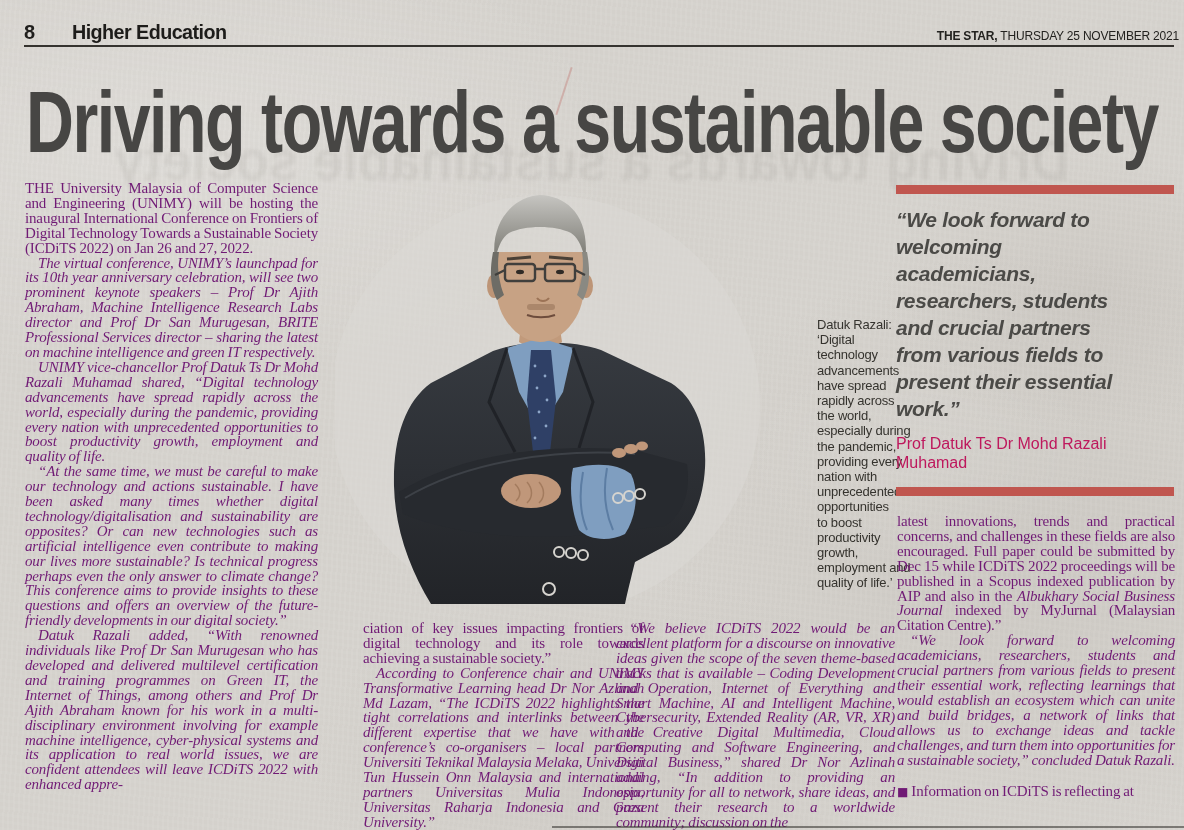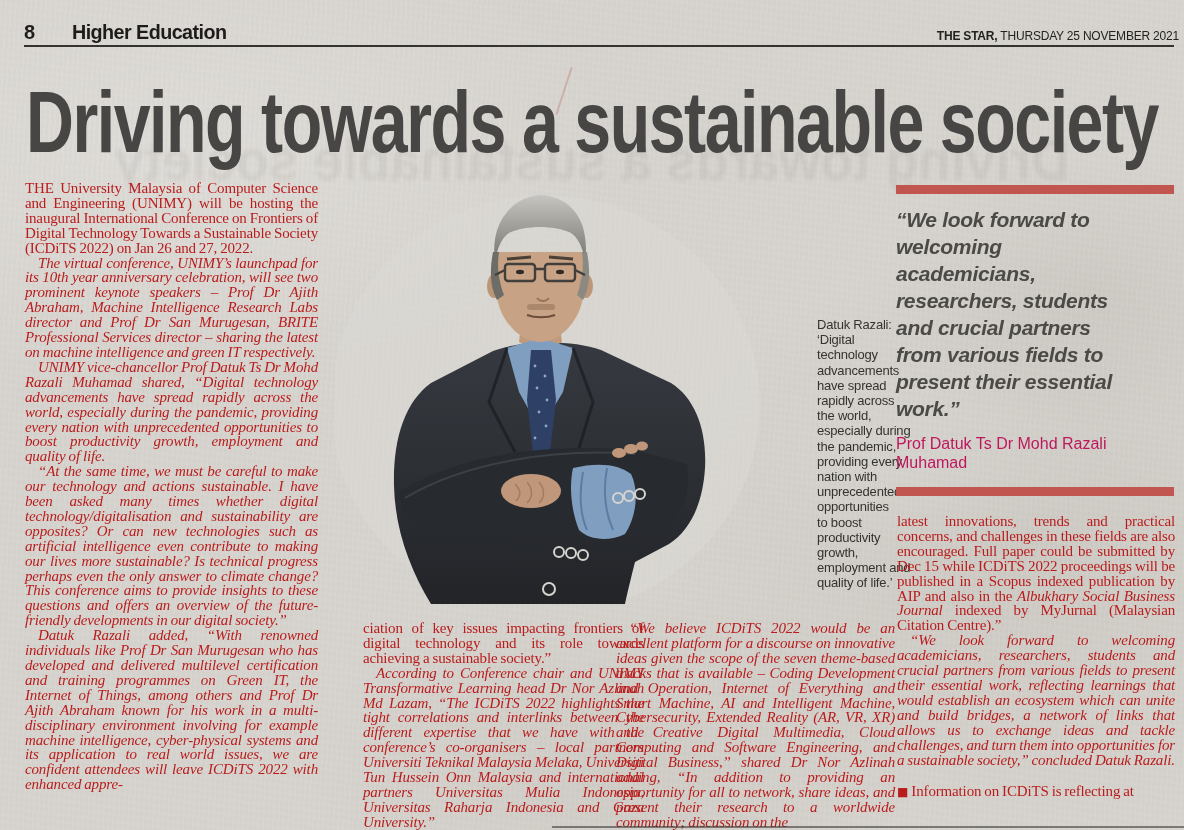--- a/index.html
+++ b/index.html
@@ -24,21 +24,21 @@
   .dateline .b{font-weight:bold;}
   .rule{position:absolute;left:24px;top:45px;width:1150px;height:2px;background:#35332f;}
   
   .headline{position:absolute;left:26px;top:76px;}
   .headline text{font-family:"Liberation Sans",sans-serif;font-weight:bold;fill:#474644;letter-spacing:-2px;}
   .ghost{position:absolute;left:0;top:126px;width:1184px;text-align:center;white-space:nowrap;
     font:bold 58px "Liberation Sans",sans-serif;color:#5a5750;opacity:.08;filter:blur(2px);
     transform:scaleX(-.92);pointer-events:none;}
   
   .col{position:absolute;}
-  .col p{margin:0;text-align:justify;font-size:15px;line-height:14.9px;letter-spacing:-.15px;word-spacing:-.6px;color:#b91c1c;}
+  .col p{margin:0;text-align:justify;font-size:15px;line-height:14.9px;letter-spacing:-.15px;word-spacing:-.6px;color:#701a75;}
   .col p.indent{text-indent:13px;font-style:italic;}
   .c1{left:25px;top:181px;width:293px;height:649px;}
   .c2{left:327px;top:621px;width:281px;margin-left:36px;}
   .c3{left:616px;top:621px;width:279px;}
   .c4{left:897px;top:514px;width:278px;}
   .ital{font-style:italic;}
   .note{margin-top:17px !important;}
   .note .bullet{font-family:"DejaVu Sans",sans-serif;font-size:12px;letter-spacing:0;}
   .note .url{display:block;font-style:italic;margin-top:28px;}
   

